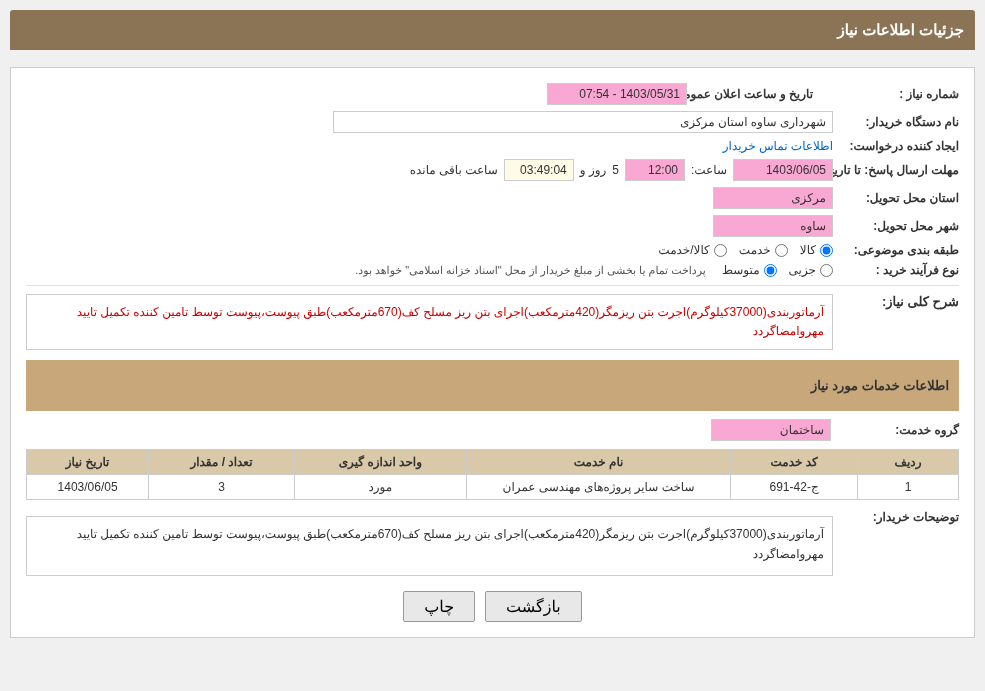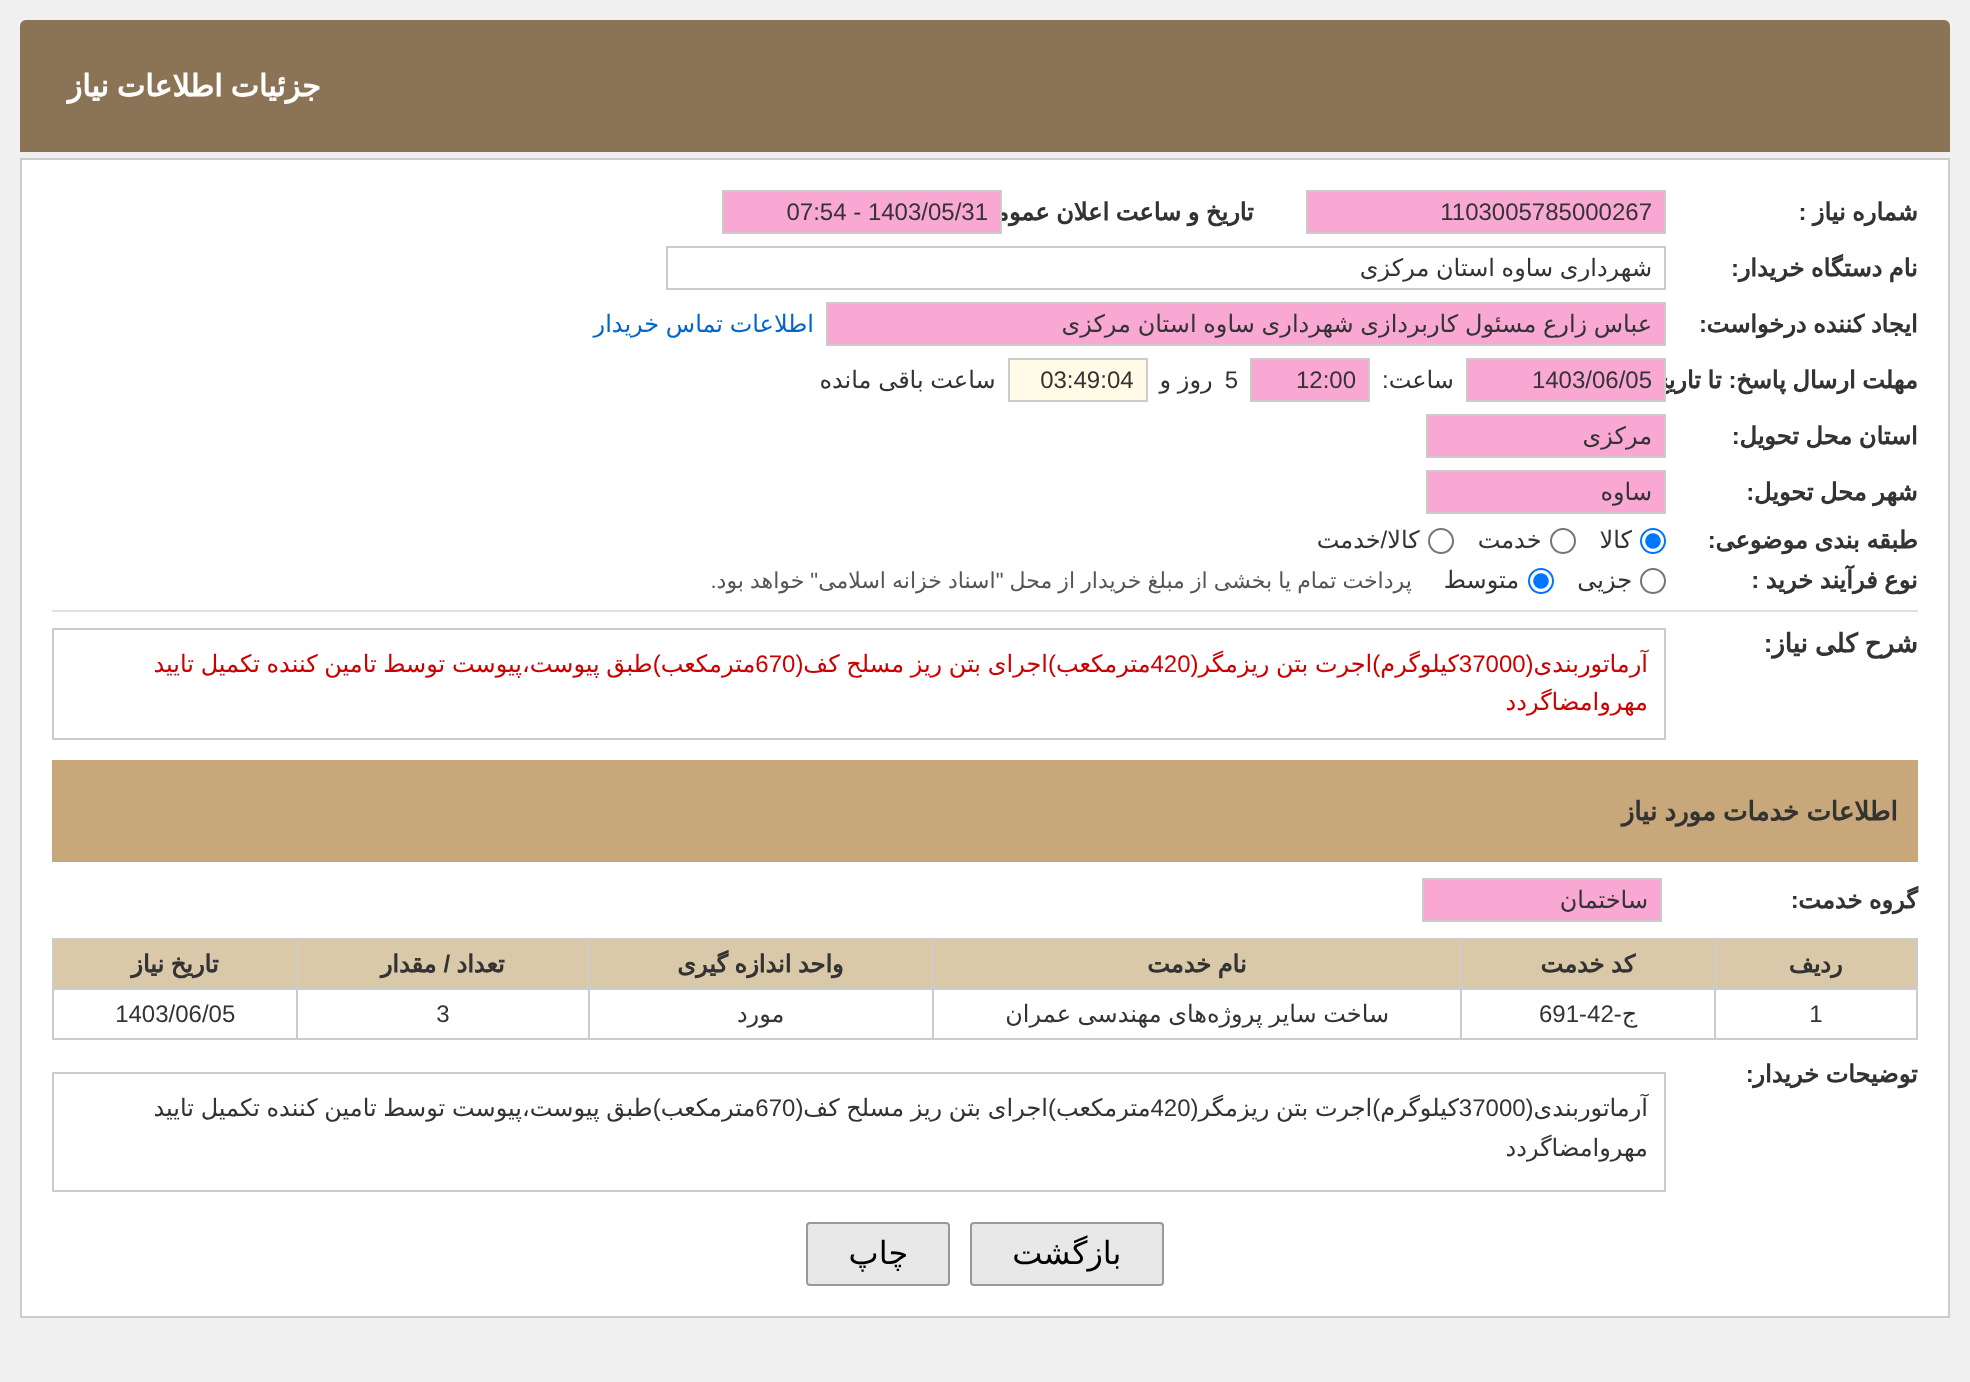--- a/index.html
+++ b/index.html
@@ -12,26 +12,26 @@
     }
     .page-wrapper {
       max-width: 985px;
       margin: 0 auto;
       background: #f0f0f0;
       padding: 10px;
     }
     .header-bar {
       background: #8B7355;
       color: white;
-      text-align: left;
-      padding: 24px;
+      text-align: right;
+      padding: 11px;
       font-size: 15px;
       font-weight: bold;
       border-radius: 3px 3px 0 0;
-      margin-bottom: 3px;
+      margin-bottom: 17px;
     }
     .main-content {
       background: white;
       border: 1px solid #ccc;
       padding: 15px;
     }
     .label-cell {
       text-align: right;
       white-space: nowrap;
       font-weight: bold;
@@ -156,33 +156,31 @@
 <body>
 
 <div class="page-wrapper">
   <div class="header-bar">
     <span>جزئیات اطلاعات نیاز</span>
   </div>
   <div class="main-content">
 
     <div class="section-row">
       <span class="label-cell">شماره نیاز :</span>
-      <span class="input-box" style="min-width:180px;">1103005785000267</span>
       <span class="label-cell" style="margin-right:20px;">تاریخ و ساعت اعلان عمومی:</span>
       <span class="input-box" style="min-width:140px;">1403/05/31 - 07:54</span>
     </div>
 
     <div class="section-row">
       <span class="label-cell">نام دستگاه خریدار:</span>
       <span class="input-full" style="max-width:500px;">شهرداری ساوه استان مرکزی</span>
     </div>
 
     <div class="section-row">
       <span class="label-cell">ایجاد کننده درخواست:</span>
-      <span class="input-box" style="flex:1; max-width:420px;">عباس زارع مسئول کاربردازی شهرداری ساوه استان مرکزی</span>
       <span class="blue-link">اطلاعات تماس خریدار</span>
     </div>
 
     <div class="section-row">
       <span class="label-cell">مهلت ارسال پاسخ: تا تاریخ:</span>
       <span class="input-box" style="min-width:100px;">1403/06/05</span>
       <span>ساعت:</span>
       <span class="input-box" style="min-width:60px;">12:00</span>
       <span>5</span>
       <span>روز و</span>

